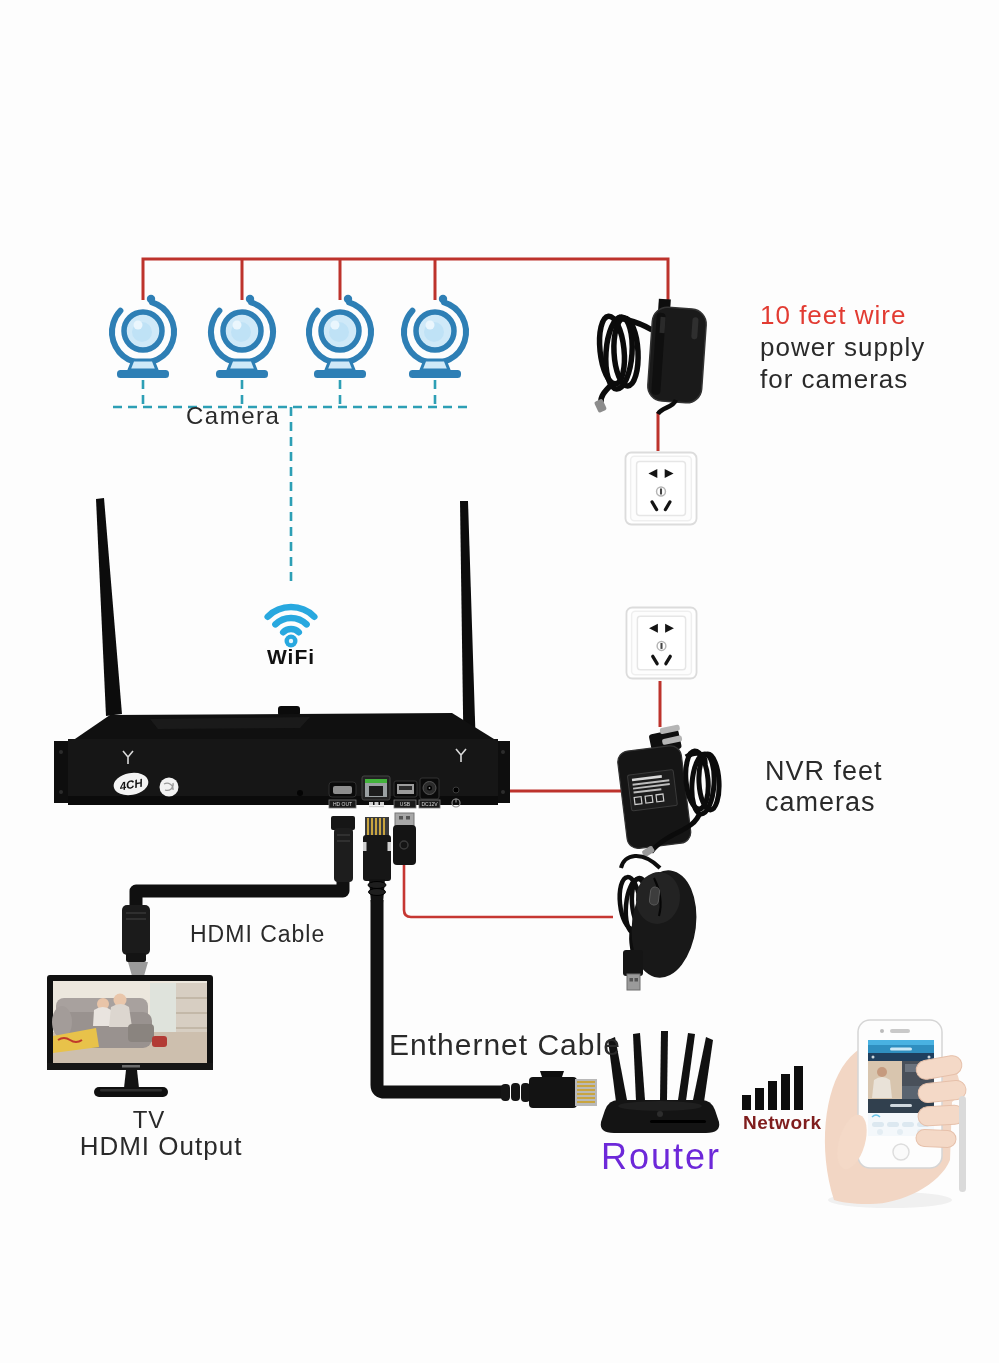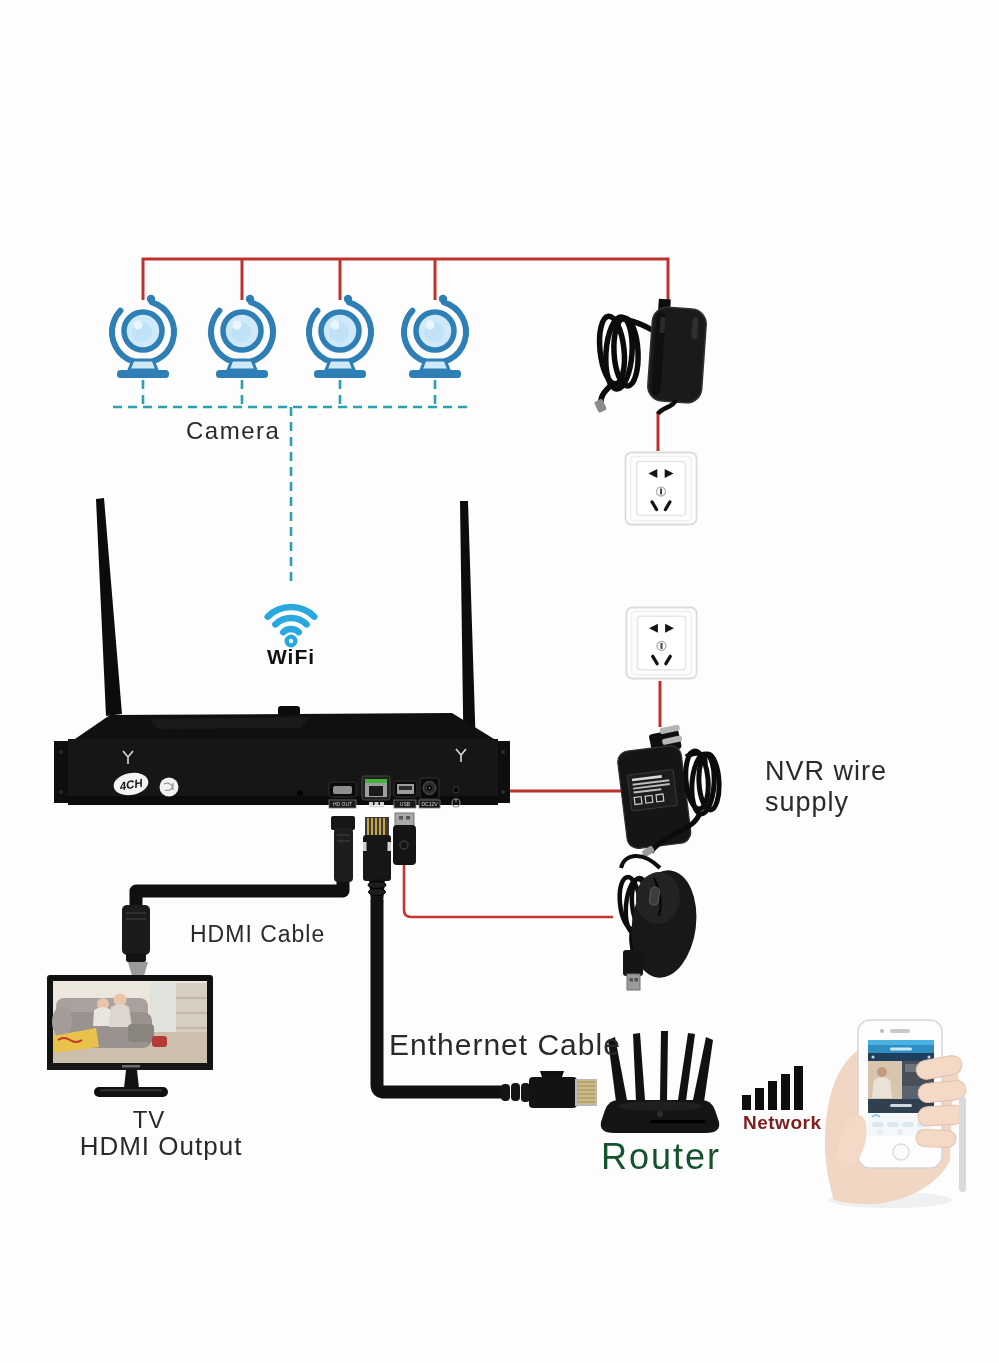--- a/index.html
+++ b/index.html
@@ -345,34 +345,39 @@
       <rect x="916" y="1058" width="46" height="19" rx="9.5" transform="rotate(-10 939 1067)"></rect>
       <rect x="918" y="1082" width="48" height="19" rx="9.5" transform="rotate(-6 942 1091)"></rect>
       <rect x="918" y="1106" width="46" height="19" rx="9.5" transform="rotate(-3 941 1115)"></rect>
       <rect x="916" y="1130" width="40" height="17" rx="8.5" transform="rotate(2 936 1138)"></rect>
       <ellipse cx="852" cy="1142" rx="13" ry="28" transform="rotate(16 852 1142)" stroke="none"></ellipse>
     </g>
     <rect x="959" y="1096" width="7" height="96" rx="3.5" fill="#dadada"></rect>
   </g>
 </svg>
 
-<div class="lbl" style="left:186px;top:417px;font-size:24px;letter-spacing:1.5px;text-align:right;">Camera</div>
+<div class="lbl" style="left:186px;top:402px;font-size:24px;letter-spacing:1.5px;text-align:right;">Camera</div>
 
 <div class="lbl center" style="left:291px;top:645px;font-size:21px;font-weight:bold;color:#111;">WiFi</div>
 
+<div class="lbl" style="left:760px;top:299px;font-size:26px;line-height:32px;">
+  <div class="red" style="font-weight:500;">10 feet wire</div>
+  <div>power supply</div>
+  <div>for cameras</div>
+</div>
 
 <div class="lbl" style="left:765px;top:756px;font-size:27px;line-height:31px;">
-  <div>NVR wire</div>
-  <div>supply</div>
+  <div>NVR feet</div>
+  <div>cameras</div>
 </div>
 
 <div class="lbl" style="left:190px;top:921px;font-size:23px;text-align:right;">HDMI Cable</div>
 
 <div class="lbl" style="left:389px;top:1028px;font-size:30px;">Enthernet Cable</div>
 
 <div class="lbl center" style="left:149px;top:1106px;font-size:24px;">TV</div>
 <div class="lbl center" style="left:149px;top:1131px;font-size:26px;margin-left:12px;">HDMI Output</div>
 
-<div class="lbl" style="left:601px;top:1136px;font-size:36px;font-weight:500;letter-spacing:2px;color:#14532d;">Router</div>
+<div class="lbl" style="left:601px;top:1136px;font-size:36px;font-weight:500;letter-spacing:2px;color:#6d28d9;">Router</div>
 
 <div class="lbl" style="left:743px;top:1112px;font-size:19px;font-weight:700;color:#7f1d1d;letter-spacing:0.5px;">Network</div>
 
 </div>
 
 </body></html>

